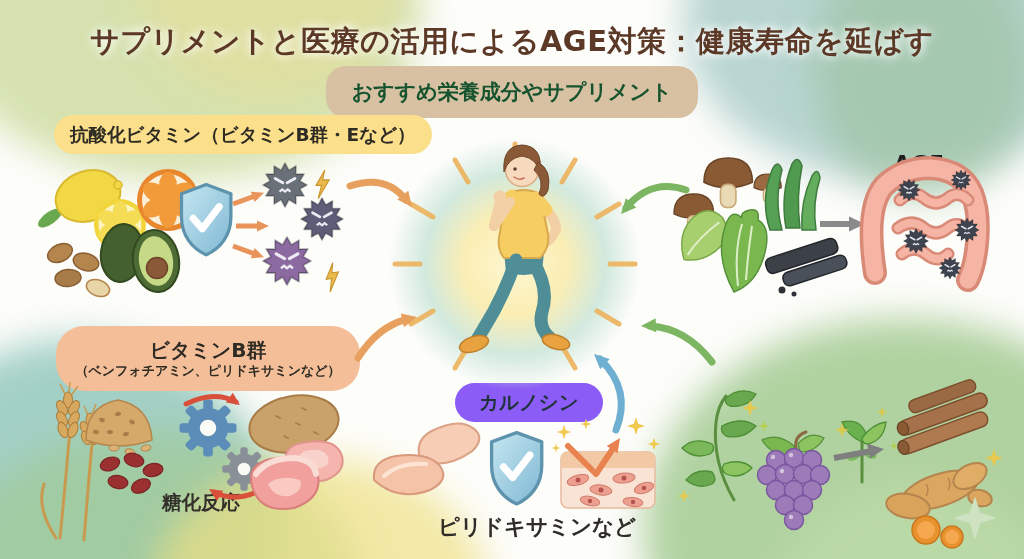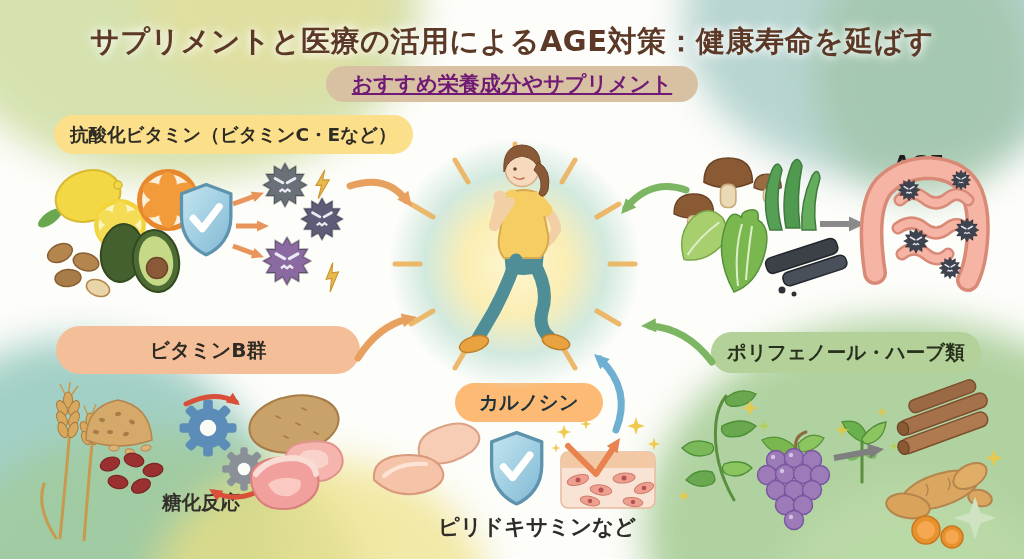--- a/index.html
+++ b/index.html
@@ -12,30 +12,30 @@
   .w4{right:-10px;top:-60px;width:220px;height:260px;background:rgba(150,190,150,.55);}
   .w5{left:-120px;bottom:-160px;width:400px;height:380px;background:rgba(140,196,185,.8);}
   .w6{left:-60px;bottom:-200px;width:420px;height:330px;background:rgba(160,200,140,.6);}
   .w7{left:150px;bottom:-180px;width:340px;height:280px;background:rgba(238,223,130,.7);}
   .w8{right:-140px;bottom:-180px;width:520px;height:420px;background:rgba(150,195,130,.75);}
   .w9{right:-40px;bottom:-220px;width:300px;height:300px;background:rgba(190,220,170,.7);}
   .title{position:absolute;left:0;right:0;top:22px;text-align:center;font-size:29px;font-weight:800;
          color:#5c3926;letter-spacing:.5px;
          text-shadow:0 0 8px rgba(255,255,255,.95),0 0 14px rgba(255,255,255,.85);}
   .subtitle-wrap{position:absolute;left:0;right:0;top:66px;text-align:center;}
-  .subtitle{display:inline-block;background:#d8c1a2;border-radius:20px;padding:4px 26px;
-            font-size:21px;font-weight:800;color:#701a75;text-decoration:underline;}
+  .subtitle{display:inline-block;background:#d8c1a2;border-radius:20px;padding:12px 26px;
+            font-size:21px;font-weight:800;color:#14532d;}
   .pill{position:absolute;border-radius:22px;font-weight:800;color:#2e2b24;text-align:center;white-space:nowrap;}
   .pill-anti{left:54px;top:115px;background:#fbdf8a;padding:7px 16px;font-size:18.5px;}
   .pill-fiber{left:732px;top:116px;background:#a9cf8d;padding:7px 18px;font-size:19.5px;color:#28301f;}
   .pill-vitb{left:56px;top:326px;width:284px;background:#f4bf98;padding:12px 10px;border-radius:28px;}
   .pill-vitb .l1{font-size:20px;line-height:24px;}
   .pill-vitb .l2{font-size:13px;line-height:17px;}
   .pill-poly{left:711px;top:332px;background:#b4d199;padding:7px 16px;font-size:19.5px;color:#27301d;}
-  .pill-carno{left:455px;top:383px;background:#fdba74;padding:6px 24px;font-size:19.5px;border-radius:20px;color:#20323a;}
+  .pill-carno{left:455px;top:383px;background:#8b5cf6;padding:6px 24px;font-size:19.5px;border-radius:20px;color:#20323a;}
   .freetext{position:absolute;font-weight:800;white-space:nowrap;}
   .age-label{left:894px;top:152px;font-size:21px;color:#1c1c1c;letter-spacing:1px;}
   .glyc-label{left:162px;top:489px;font-size:19.5px;color:#33302b;}
   .skin-caption{left:438px;top:512px;font-size:21.5px;color:#2e2b28;}
   svg.cluster{position:absolute;overflow:visible;}
 </style>
 </head>
 <body>
 
 <div class="stage">
@@ -106,25 +106,25 @@
         <polygon points="8,0 0,14 5,14 2,26 12,9 6,9" fill="#e9b94d" stroke="#c9952e" stroke-width="1"></polygon>
       </g>
     </defs>
   </svg>
 
   <div class="title">サプリメントと医療の活用によるAGE対策：健康寿命を延ばす</div>
   <div class="subtitle-wrap">
     <span class="subtitle">おすすめ栄養成分やサプリメント</span>
   </div>
 
-  <div class="pill pill-anti">抗酸化ビタミン（ビタミンC・Eなど）</div>
+  <div class="pill pill-anti">抗酸化ビタミン（ビタミンB群・Eなど）</div>
   <div class="pill pill-vitb">
     <div class="l1">ビタミンB群</div>
+    <div class="l2">（ベンフォチアミン、ピリドキサミンなど）</div>
   </div>
-  <div class="pill pill-poly">ポリフェノール・ハーブ類</div>
   <div class="pill pill-carno">カルノシン</div>
 
   <div class="freetext age-label">AGE</div>
   <div class="freetext glyc-label">糖化反応</div>
   <div class="freetext skin-caption">ピリドキサミンなど</div>
 
   <svg class="cluster" style="left:383px;top:128px" width="264" height="266" viewBox="0 0 264 266">
     <circle cx="132" cy="136" r="126" fill="url(#glowGrad)"></circle>
     <g stroke="#edb25c" stroke-width="5" stroke-linecap="round" opacity=".9">
       <line x1="227" y1="136" x2="252" y2="136"></line>

